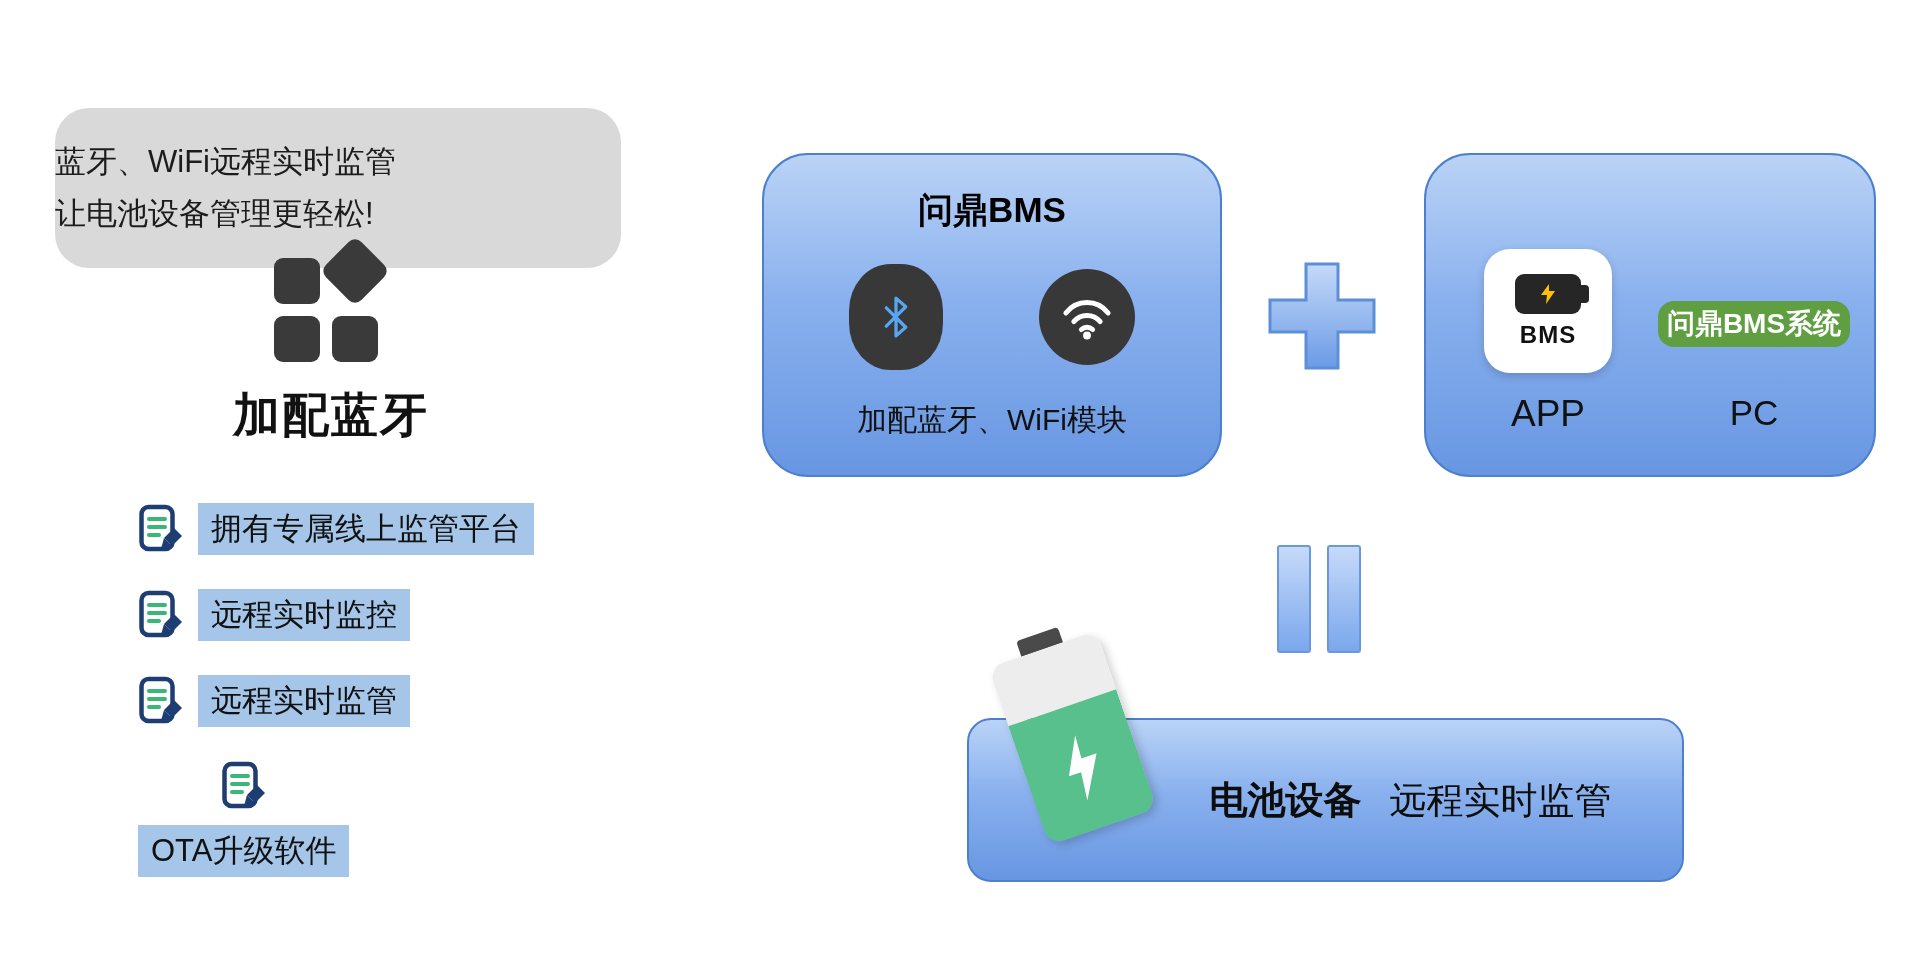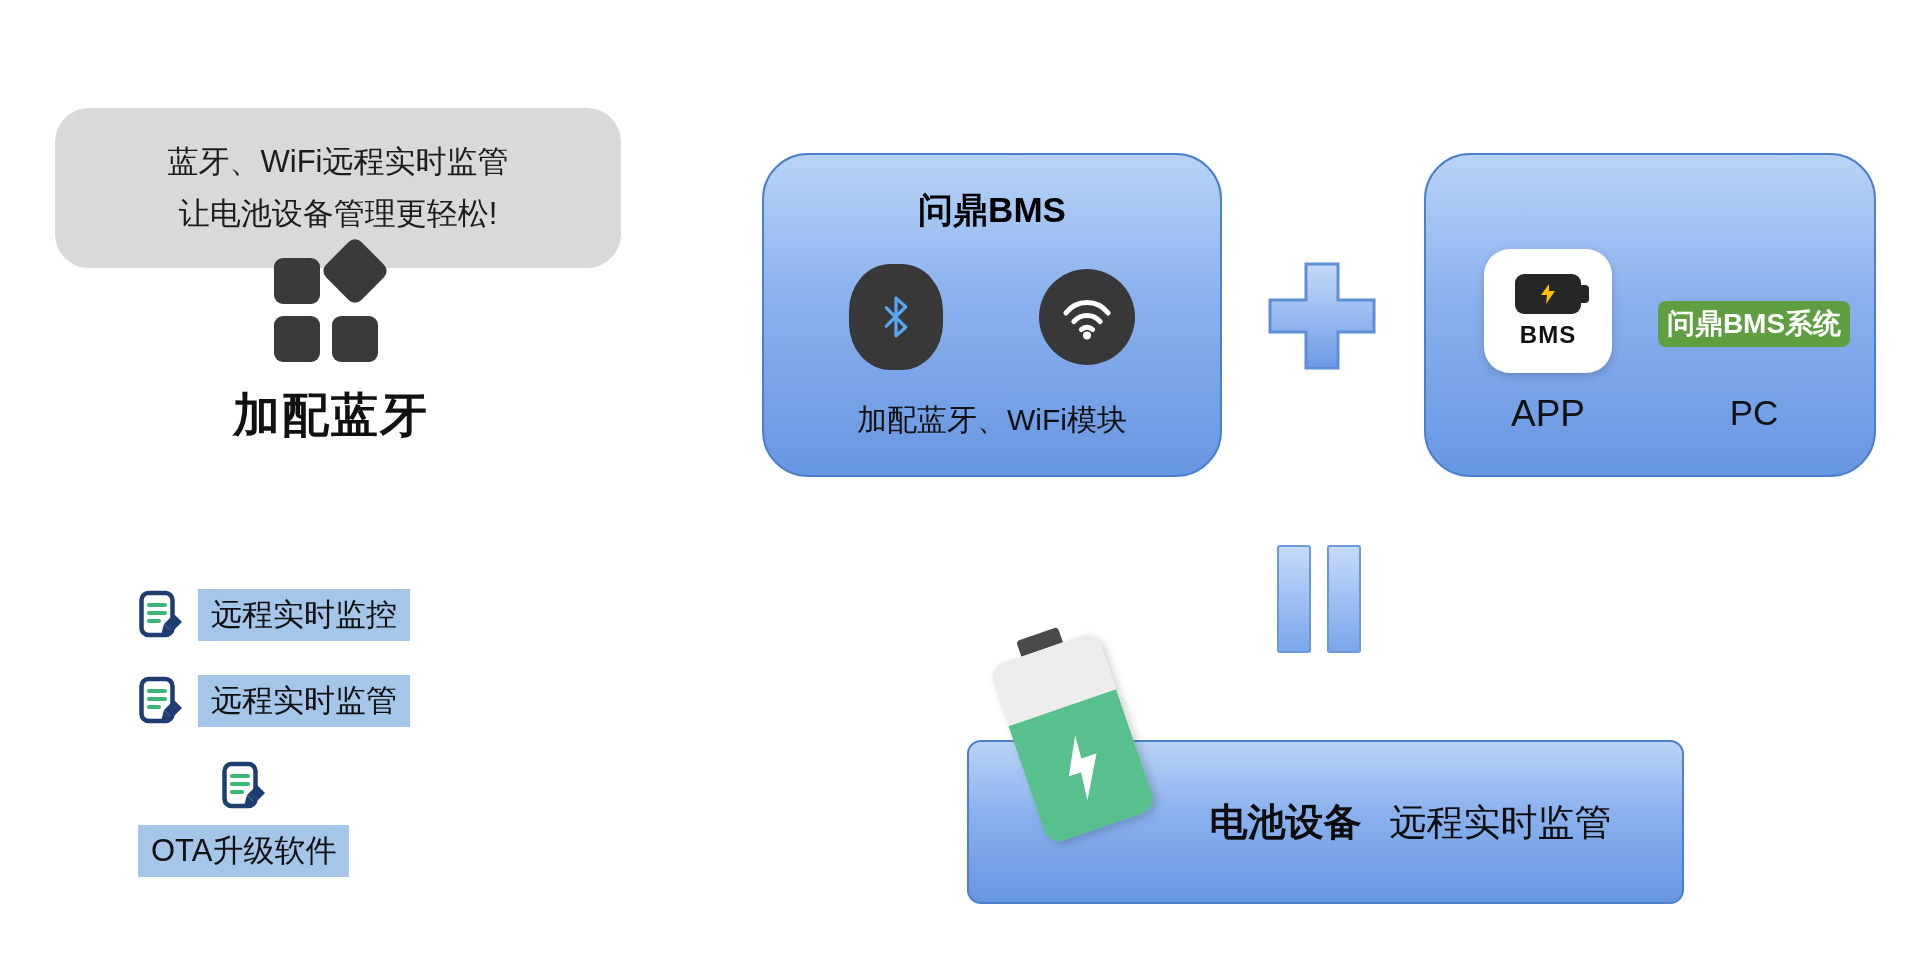--- a/index.html
+++ b/index.html
@@ -4,21 +4,21 @@
 <style>
   * { margin: 0; padding: 0; box-sizing: border-box; }
   html, body { background: #ffffff; }
   body { font-family: "Liberation Sans", "DejaVu Sans", sans-serif; color: #111; }
   .canvas { position: relative; width: 1920px; height: 968px; background: #fff; overflow: hidden; }
 
   
   .bubble {
     position: absolute; left: 55px; top: 108px; width: 566px; height: 160px;
     background: #d9d9d9; border-radius: 34px; z-index: 1;
-    display: flex; flex-direction: column; align-items: center; justify-content: center; gap: 10px;
+    display: flex; flex-direction: column; justify-content: center; gap: 10px;
   }
   .bubble .bubble-line { font-size: 31px; font-weight: 500; color: #1c1c1c; }
 
   .grid-icon { position: absolute; left: 266px; top: 242px; width: 132px; height: 132px; z-index: 2; }
   .grid-icon .sq { position: absolute; width: 46px; height: 46px; background: #3a3a3a; border-radius: 9px; }
   .grid-icon .sq1 { left: 8px;  top: 16px; }
   .grid-icon .sq3 { left: 8px;  top: 74px; }
   .grid-icon .sq4 { left: 66px; top: 74px; }
   .grid-icon .diamond { position: absolute; left: 64px; top: 4px; width: 50px; height: 50px;
     background: #3a3a3a; border-radius: 9px; transform: rotate(45deg); }
@@ -52,29 +52,29 @@
   .app-icon { position: absolute; left: 58px; top: 94px; width: 128px; height: 124px;
     background: #fff; border-radius: 26px; box-shadow: 0 3px 8px rgba(0,0,0,.18);
     display: flex; flex-direction: column; align-items: center; justify-content: center; gap: 7px; }
   .app-batt { position: relative; width: 66px; height: 40px; background: #262626; border-radius: 9px;
     display: flex; align-items: center; justify-content: center; }
   .app-batt::after { content: ""; position: absolute; right: -8px; top: 11px; width: 8px; height: 18px;
     background: #262626; border-radius: 0 4px 4px 0; }
   .app-bms-text { font-size: 24px; font-weight: bold; color: #111; letter-spacing: 1px; }
   .app-label { position: absolute; left: 58px; top: 238px; width: 128px; text-align: center; font-size: 37px; color: #111; }
   .pc-badge { position: absolute; left: 232px; top: 146px; width: 192px; height: 46px;
-    background: #5f9e41; border-radius: 8px; display: flex; align-items: center; justify-content: center; }
+    background: #5f9e41; border-radius: 16px; display: flex; align-items: center; justify-content: center; }
   .pc-badge span { color: #fff; font-size: 28px; font-weight: bold; }
   .pc-label { position: absolute; left: 232px; top: 238px; width: 192px; text-align: center; font-size: 35px; color: #111; }
 
   .equals-sign { position: absolute; left: 1277px; top: 545px; display: flex; gap: 16px; }
   .eq-bar { width: 34px; height: 108px; border: 2px solid #6b98dd; border-radius: 3px;
     background: linear-gradient(180deg, #c6daf9 0%, #7aa7ec 100%); }
 
-  .result-box { left: 967px; top: 740px; width: 717px; height: 164px; border-radius: 14px;
+  .result-box { left: 967px; top: 718px; width: 717px; height: 164px; border-radius: 24px;
     display: flex; align-items: center; justify-content: center; padding-left: 170px; }
   .result-text { font-size: 37px; color: #0d0d0d; white-space: nowrap; display: flex; align-items: baseline; }
   .result-bold { font-weight: bold; font-size: 38px; margin-right: 28px; }
 
   
   .battery { position: absolute; left: 1008px; top: 628px; width: 130px; height: 222px;
     transform: rotate(-19deg); z-index: 3; }
   .batt-cap { position: absolute; left: 43px; top: 0; width: 44px; height: 22px; background: #4a4a4a; border-radius: 4px; }
   .batt-body { position: absolute; left: 8px; top: 16px; width: 114px; height: 188px; border-radius: 16px;
     overflow: hidden; box-shadow: 3px 4px 8px rgba(0,0,0,.18); }
@@ -93,20 +93,29 @@
 
   <div class="grid-icon">
     <span class="sq sq1"></span>
     <span class="diamond"></span>
     <span class="sq sq3"></span>
     <span class="sq sq4"></span>
   </div>
 
   <div class="features-title">加配蓝牙</div>
 
+  <div class="feature-row fr0">
+    <svg class="doc-icon" viewBox="0 0 46 50">
+      <rect x="3.5" y="3" width="31" height="42" rx="7" fill="#ffffff" stroke="#1e3d72" stroke-width="4.5"></rect>
+      <path d="M11 15 H27 M11 23 H27 M11 31 H21" stroke="#38b776" stroke-width="4" stroke-linecap="round" fill="none"></path>
+      <path d="M26 34 L34 42 L44 32 L36 24 Z" fill="#1e3d72"></path>
+      <path d="M26 34 L34 42 L23 45 Z" fill="#1e3d72"></path>
+    </svg>
+    <span class="feature-label">拥有专属线上监管平台</span>
+  </div>
   <div class="feature-row fr1">
     <svg class="doc-icon" viewBox="0 0 46 50">
       <rect x="3.5" y="3" width="31" height="42" rx="7" fill="#ffffff" stroke="#1e3d72" stroke-width="4.5"></rect>
       <path d="M11 15 H27 M11 23 H27 M11 31 H21" stroke="#38b776" stroke-width="4" stroke-linecap="round" fill="none"></path>
       <path d="M26 34 L34 42 L44 32 L36 24 Z" fill="#1e3d72"></path>
       <path d="M26 34 L34 42 L23 45 Z" fill="#1e3d72"></path>
     </svg>
     <span class="feature-label">远程实时监控</span>
   </div>
   <div class="feature-row fr2">

